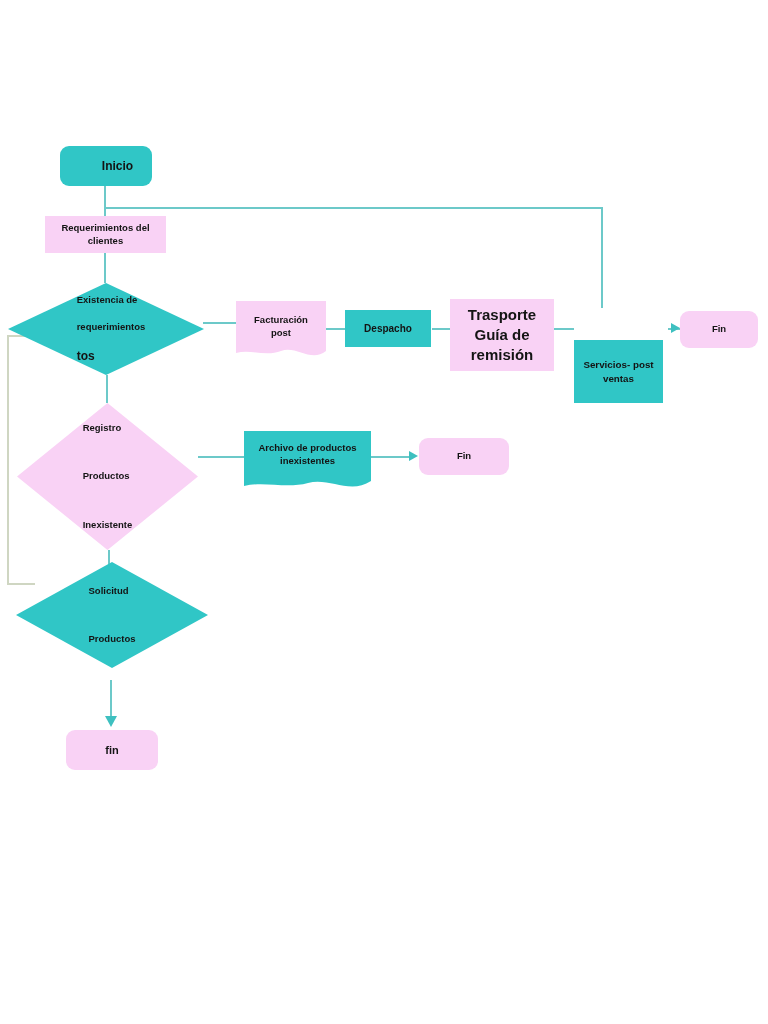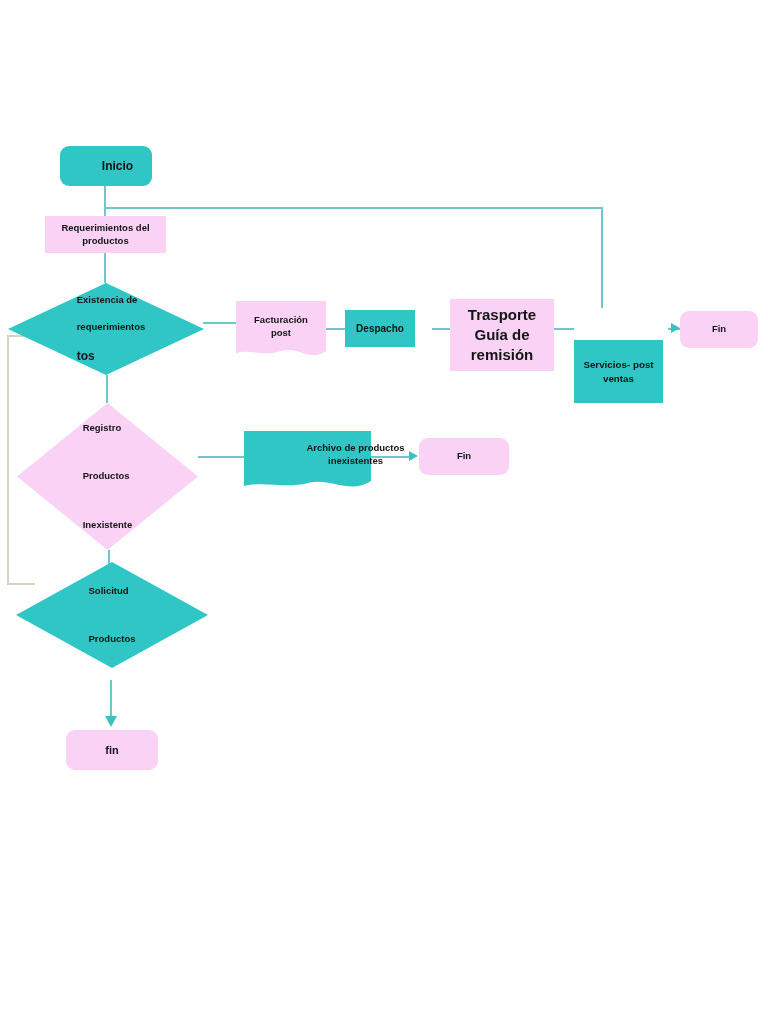--- a/index.html
+++ b/index.html
@@ -159,41 +159,41 @@
   <div class="conn h faint" style="left:7px; top:335px; width:26px;"></div>
   <div class="conn v faint" style="left:7px; top:335px; height:249px;"></div>
   <div class="conn h faint" style="left:7px; top:583px; width:28px;"></div>
 
   <div class="node rect rounded" style="left:60px; top:146px; width:92px; height:40px; font-size:12px;padding-left:23px;">
     <span class="lbl">Inicio</span>
   </div>
 
   <div class="node rect pinkfill" style="left:45px; top:216px; width:121px; height:37px; font-size:9.5px;">
     <span class="lbl">Requerimientos del
-productos</span>
+clientes</span>
   </div>
 
   <div class="diamond-wrap" style="left:8px; top:283px; width:196px; height:92px;">
     <div class="diamond-shape"></div>
     <div class="lbl" style="font-size:9.5px; line-height:1.45; text-align:left; margin-left:10px;">
       <span style="display:block;">Existencia de</span>
       <span style="display:block;">requerimientos</span>
       <span style="display:block; font-size:12px;">tos</span>
     </div>
   </div>
 
   <div class="doc" style="left:236px; top:301px; width:90px; height:60px;">
     <svg viewBox="0 0 90 60" preserveAspectRatio="none">
       <path d="M0,0 H90 V50 C75,62 60,44 45,50 C30,56 15,48 0,52 Z" fill="#f9d2f5"></path>
     </svg>
     <span class="lbl" style="font-size:9.5px; margin-top:13px;">Facturación
 post</span>
   </div>
 
-  <div class="node rect" style="left:345px; top:310px; width:70px; height:37px; font-size:10px;">
+  <div class="node rect" style="left:345px; top:310px; width:86px; height:37px; font-size:10px;">
     <span class="lbl">Despacho</span>
   </div>
 
   <div class="node rect pinkfill" style="left:450px; top:299px; width:104px; height:72px; font-size:15px;">
     <span class="lbl">Trasporte Guía de
 remisión</span>
   </div>
 
   <div class="node rect" style="left:574px; top:306px; width:89px; height:63px; font-size:9.8px;margin-top:34px;">
     <span class="lbl">Servicios- post
@@ -210,21 +210,21 @@
 
 Productos
 
 Inexistente</div>
   </div>
 
   <div class="doc" style="left:244px; top:431px; width:127px; height:62px;">
     <svg viewBox="0 0 127 62" preserveAspectRatio="none">
       <path d="M0,0 H127 V50 C106,64 85,46 64,52 C42,58 21,50 0,55 Z" fill="#30c6c6"></path>
     </svg>
-    <span class="lbl" style="font-size:9.5px; margin-top:11px;padding-left:48px;">Archivo de productos
+    <span class="lbl" style="font-size:9.5px; margin-top:11px;">Archivo de productos
 inexistentes</span>
   </div>
 
   <div class="node rect pinkfill rounded" style="left:419px; top:438px; width:90px; height:37px; font-size:9.5px;">
     <span class="lbl">Fin</span>
   </div>
 
   <div class="diamond-wrap" style="left:16px; top:562px; width:192px; height:106px;">
     <div class="diamond-shape"></div>
     <div class="lbl" style="font-size:9.5px; line-height:2.55;">Solicitud

